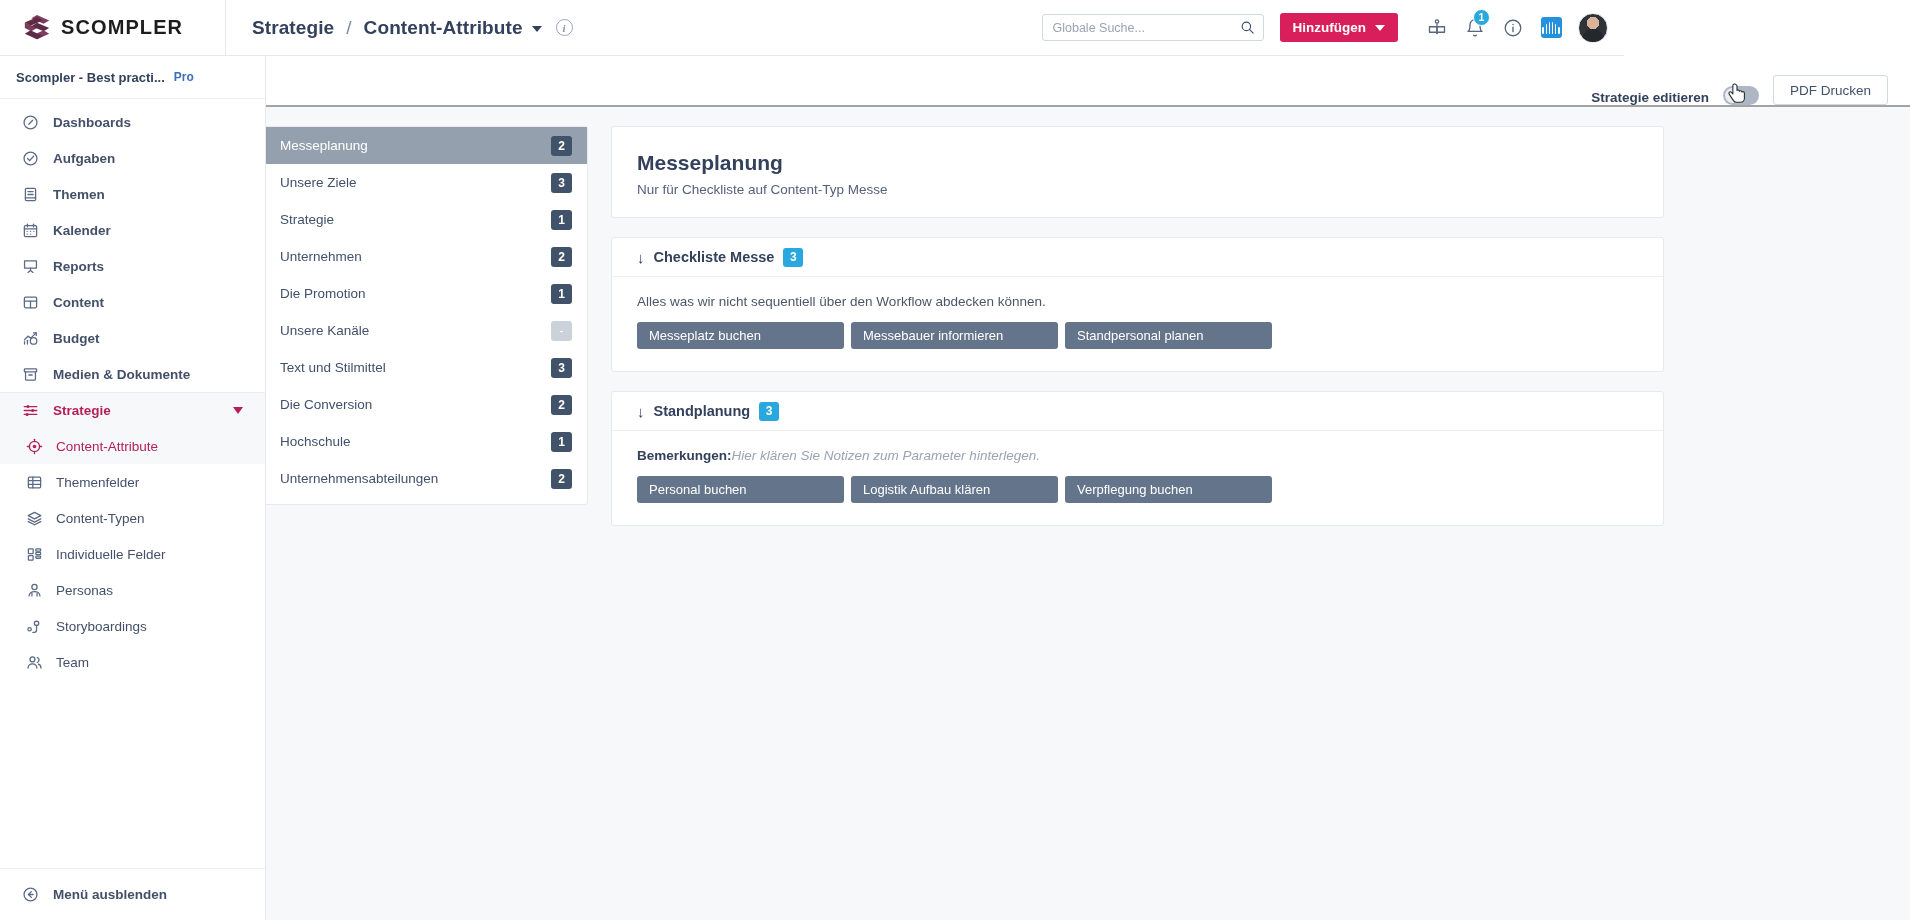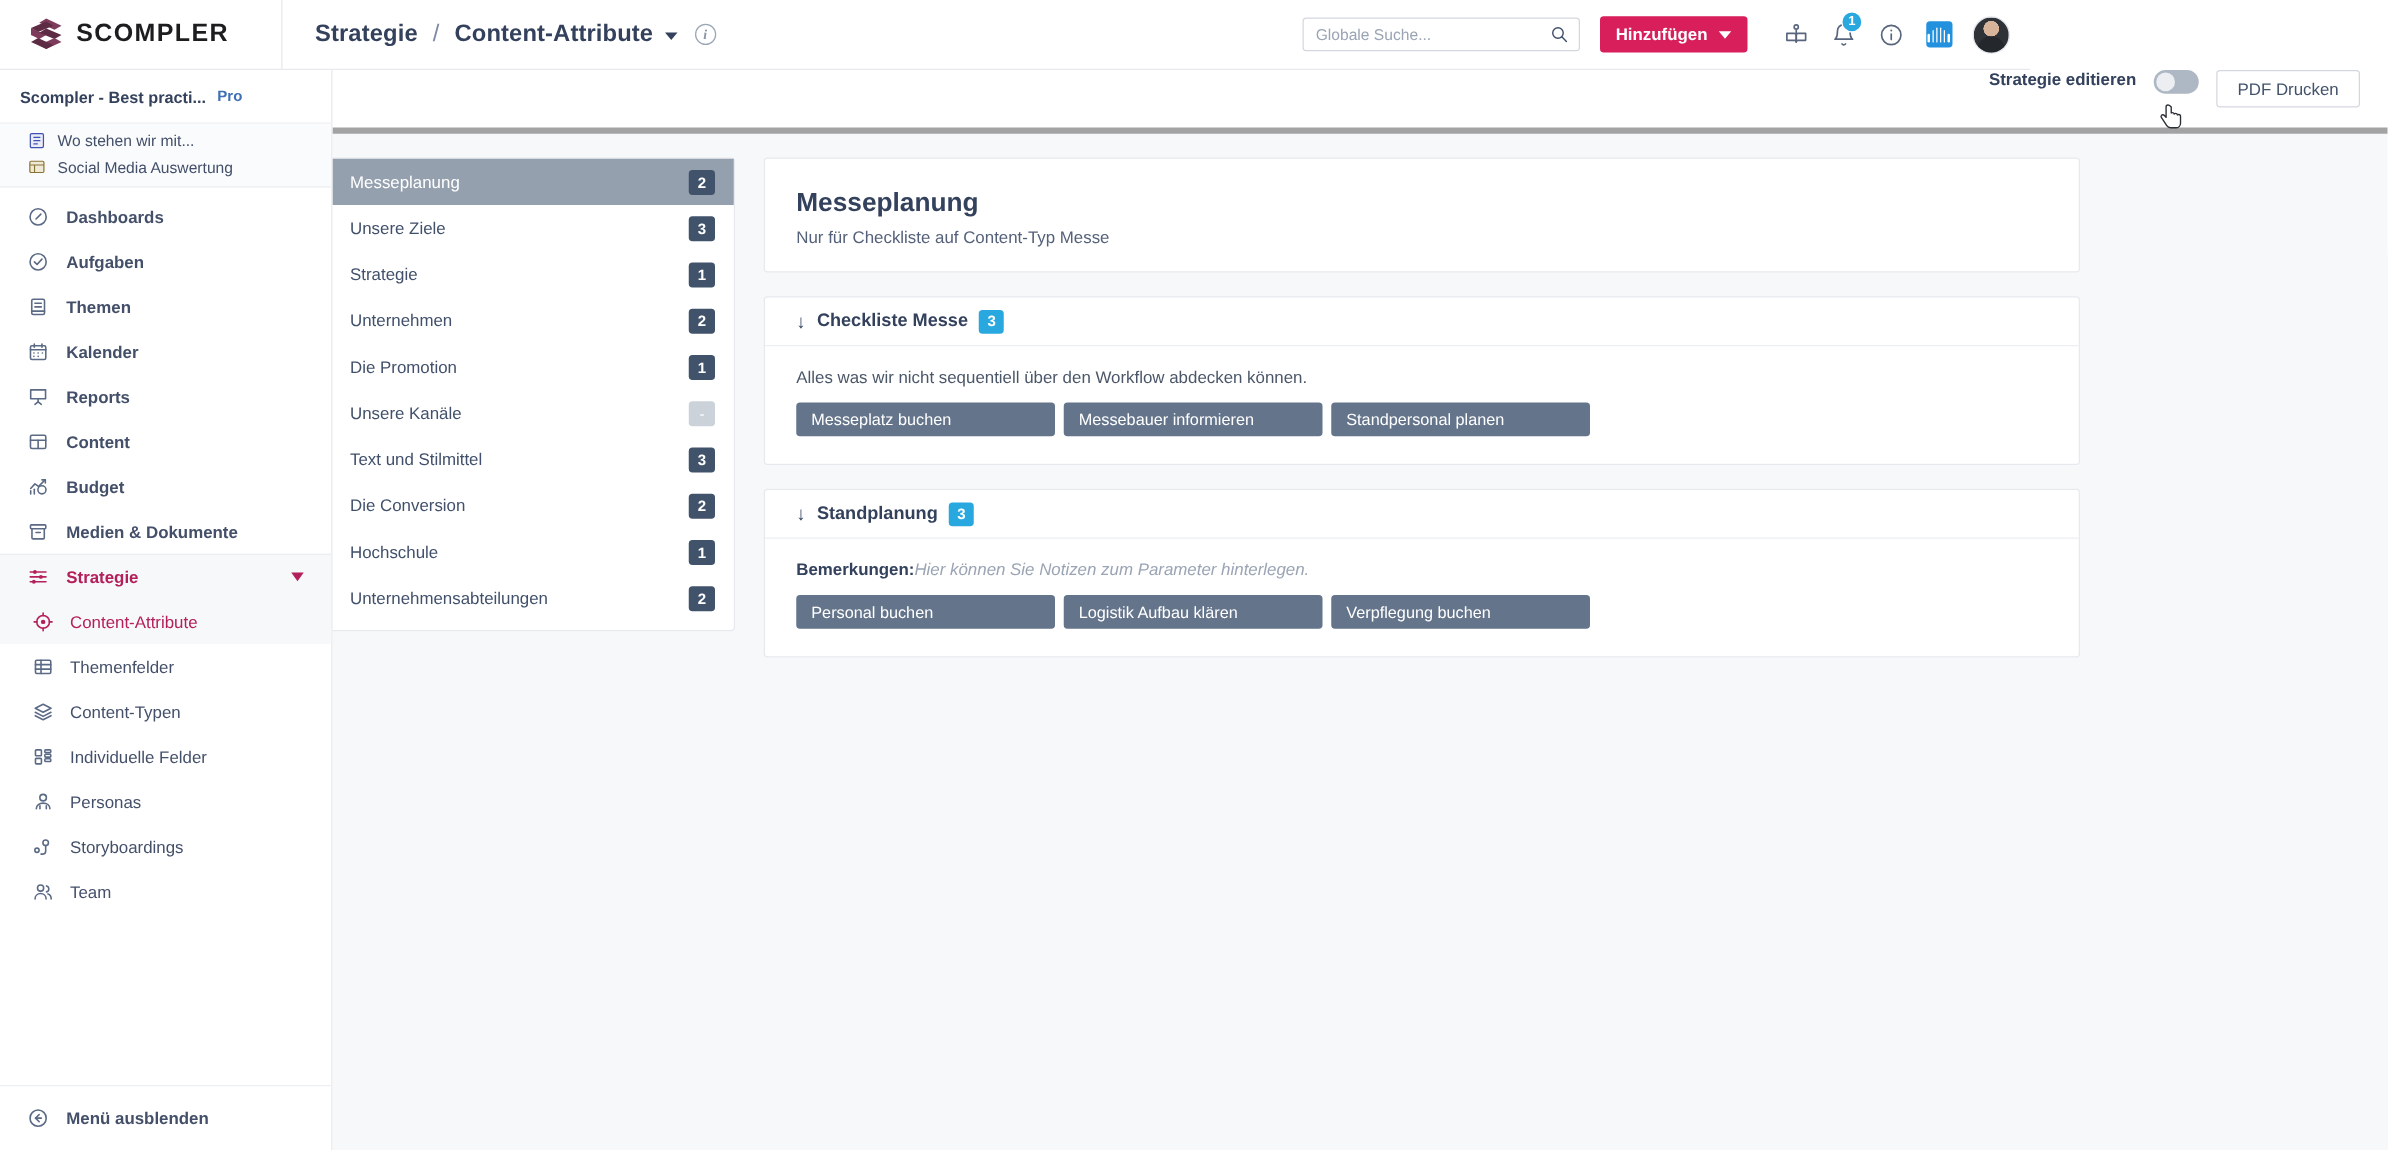--- a/index.html
+++ b/index.html
@@ -161,22 +161,22 @@
     height: 52px; border-top: 1px solid #eceef2; background: #fff;
     display: flex; align-items: center; gap: 14px; padding-left: 22px;
     cursor: pointer;
     margin-top: 20px;
   }
   .sidebar-footer .lbl { font-size: 13.5px; font-weight: 700; color: #44506a; }
 
   
   .actionbar {
     position: absolute; top: 56px; left: 226px; width: 1684px; height: 51px;
-    background: #fff; border-bottom: 5px solid #a3a3a3;
-    display: flex; align-items: flex-start; justify-content: flex-end;
+    background: #fff; border-bottom: 2px solid #a3a3a3;
+    display: flex; align-items: flex-end; justify-content: flex-end;
     padding-right: 22px; gap: 14px; z-index: 15;
   }
   .toggle-label { font-size: 13.5px; font-weight: 700; color: #33415c; }
   .toggle-wrap { position: relative; width: 36px; height: 19px; cursor: pointer; }
   .toggle-track {
     width: 36px; height: 19px; border-radius: 10px; background: #aeb7c4;
   }
   .toggle-knob {
     position: absolute; top: 2px; left: 2px; width: 15px; height: 15px;
     border-radius: 50%; background: #eceef2;
@@ -332,39 +332,20 @@
   </div>
 </div>
 
 <div class="sidebar">
 
   <div class="workspace">
     <span class="ws-name">Scompler - Best practi...</span>
     <span class="ws-pro">Pro</span>
   </div>
 
-  <div class="fav-block">
-    <div class="fav-item">
-      <svg width="15" height="15" viewBox="0 0 20 20">
-        <rect x="3" y="2.5" width="14" height="15" rx="1.5" fill="#e9ebf6" stroke="#3f51b5" stroke-width="1.3"></rect>
-        <line x1="6.3" y1="6.5" x2="13.7" y2="6.5" stroke="#3f51b5" stroke-width="1.3"></line>
-        <line x1="6.3" y1="10" x2="13.7" y2="10" stroke="#3f51b5" stroke-width="1.3"></line>
-        <line x1="6.3" y1="13.5" x2="11" y2="13.5" stroke="#3f51b5" stroke-width="1.3"></line>
-      </svg>
-      <span class="lbl">Wo stehen wir mit...</span>
-    </div>
-    <div class="fav-item">
-      <svg width="15" height="15" viewBox="0 0 20 20">
-        <rect x="2.5" y="4" width="15" height="12" rx="1.3" fill="#efe9d8" stroke="#8a7434" stroke-width="1.3"></rect>
-        <line x1="2.5" y1="8" x2="17.5" y2="8" stroke="#8a7434" stroke-width="1.2"></line>
-        <line x1="7.5" y1="8" x2="7.5" y2="16" stroke="#8a7434" stroke-width="1.2"></line>
-      </svg>
-      <span class="lbl">Social Media Auswertung</span>
-    </div>
-  </div>
 
   <div class="nav-list">
     <div class="nav-item">
       <svg class="ico" viewBox="0 0 20 20">
         <circle cx="10" cy="10" r="7.6"></circle>
           <line x1="12.6" y1="7.4" x2="8" y2="12"></line>
       </svg>
       <span class="lbl">Dashboards</span>
     </div>
     <div class="nav-item">
@@ -606,21 +587,21 @@
     </div>
 
     <div class="panel">
       <div class="sec-head">
         <span class="sec-arrow">↓</span>
         <span class="sec-title">Standplanung</span>
         <span class="sec-badge">3</span>
       </div>
       <div class="sec-body">
         <div class="sec-desc">
-          <span class="rem-label">Bemerkungen:</span><span class="rem-ph">Hier können Sie Notizen zum Parameter hinterlegen.</span>
+          <span class="rem-label">Bemerkungen:</span><span class="rem-ph">Hier klären Sie Notizen zum Parameter hinterlegen.</span>
         </div>
         <div class="chip-row">
           <div class="chip">Personal buchen</div>
           <div class="chip">Logistik Aufbau klären</div>
           <div class="chip">Verpflegung buchen</div>
         </div>
       </div>
     </div>
 
   </div>

